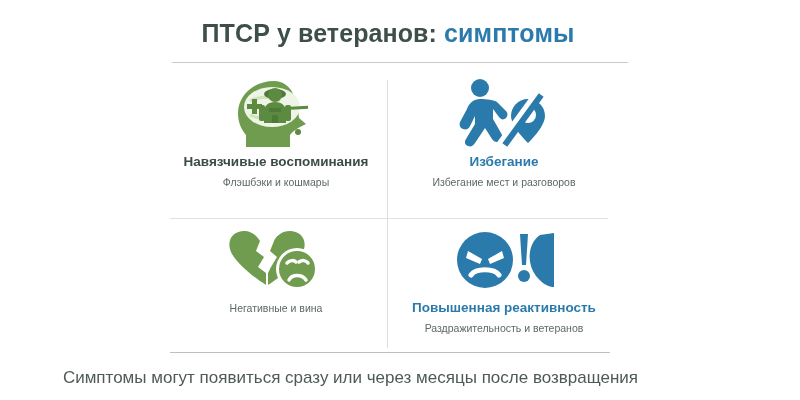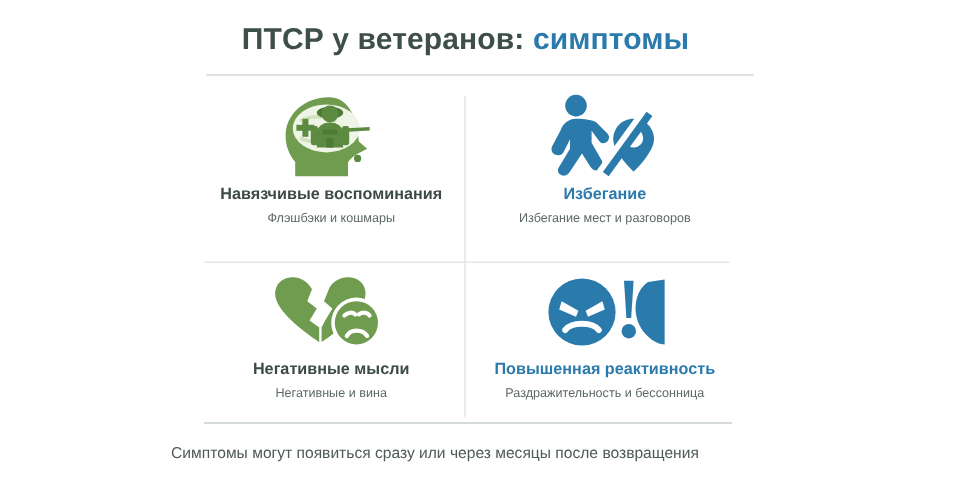--- a/index.html
+++ b/index.html
@@ -120,25 +120,25 @@
   .footer-rule {
     position: absolute;
     left: 170px;
     top: 352px;
     width: 440px;
     height: 1px;
     background: #b9c4b9;
   }
   .footer-note {
     position: absolute;
-    left: 12px;
+    left: 0;
     top: 370px;
     width: 701px;
     text-align: center;
-    font-size: 13px;
+    font-size: 17px;
     color: #4e5a55;
     line-height: 15px;
     white-space: nowrap;
   }
 </style>
 </head>
 <body>
 
 <div class="infographic">
 
@@ -218,41 +218,40 @@
           <path d="M42 56 C42 56 74 36 78 20 C81 9 73 2 64 2 C56 2 50 7 48 12
                    L44 22 L51 28 L45 38 L42 44 Z" fill="#6f9c4e"></path>
 
           <circle cx="71" cy="40" r="21" fill="#ffffff"></circle>
           <circle cx="71" cy="40" r="18" fill="#6f9c4e"></circle>
           <path d="M61 34 C64 31 68 31 70 33" stroke="#ffffff" stroke-width="3.5" fill="none" stroke-linecap="round"></path>
           <path d="M73 33 C76 31 80 31 82 34" stroke="#ffffff" stroke-width="3.5" fill="none" stroke-linecap="round"></path>
           <path d="M63 51 C66 45 76 45 80 51" stroke="#ffffff" stroke-width="3.5" fill="none" stroke-linecap="round"></path>
         </svg>
       </div>
-      <div class="cell-heading green-cat">Негативные мысли</div>
       <div class="cell-sub">Негативные и вина</div>
     </div>
 
     <div class="cell cell-br">
       <div class="icon-wrap">
         <svg width="100" height="62" viewBox="0 0 100 62" aria-hidden="true">
 
           <circle cx="31" cy="31" r="28" fill="#2b7aac"></circle>
           <path d="M14 22 L28 30 L26 35 L12 29 Z" fill="#ffffff"></path>
           <path d="M48 22 L34 30 L36 35 L50 29 Z" fill="#ffffff"></path>
           <path d="M17 46 C22 39 40 39 45 46" stroke="#ffffff" stroke-width="5" fill="none" stroke-linecap="round"></path>
 
           <path d="M66 5 L74 5 L72 36 L68 36 Z" fill="#2b7aac"></path>
           <circle cx="70" cy="47" r="6" fill="#2b7aac"></circle>
 
           <path d="M86 6 C74 14 72 34 82 47 C90 57 97 58 100 58 L100 4 Z" fill="#2b7aac"></path>
         </svg>
       </div>
       <div class="cell-heading blue-cat">Повышенная реактивность</div>
-      <div class="cell-sub">Раздражительность и бессонница</div>
+      <div class="cell-sub">Раздражительность и ветеранов</div>
     </div>
 
   </div>
 
   <div class="footer-rule"></div>
   <div class="footer-note">Симптомы могут появиться сразу или через месяцы после возвращения</div>
 
 </div>
 
 </body></html>

